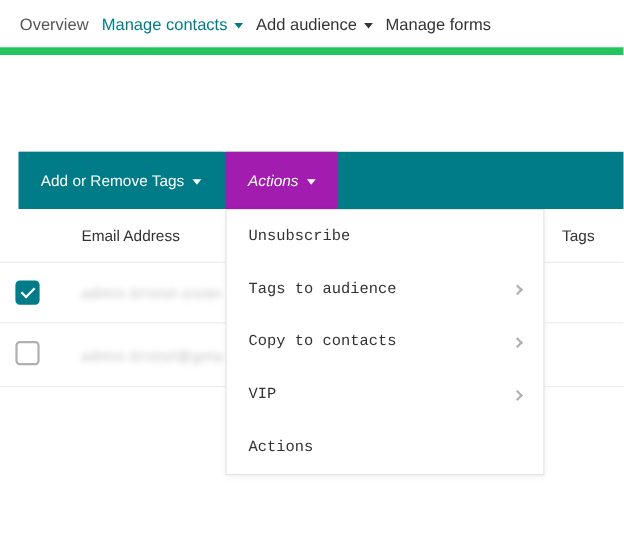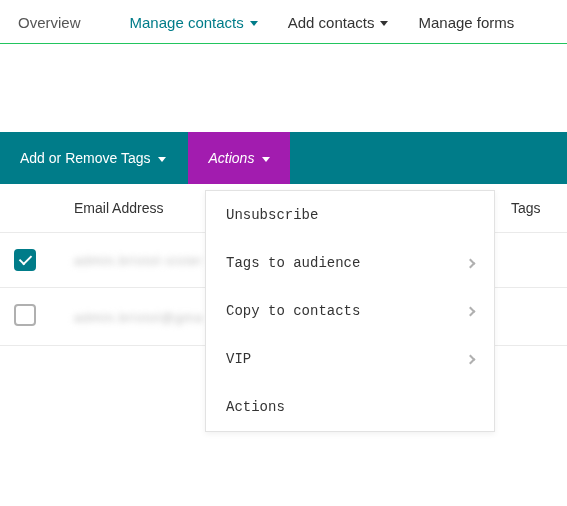--- a/index.html
+++ b/index.html
@@ -9,47 +9,48 @@
     color: #2e2e2e;
     background: #fff;
     width: 567px;
     height: 506px;
     overflow: hidden;
   }
   
   .nav {
     display: flex;
     align-items: center;
-    gap: 30px;
+    gap: 12px;
     padding: 14px 18px 12px 18px;
-    border-bottom: 1px solid #22c55e;
+    border-bottom: 7px solid #22c55e;
   }
   .nav-item {
     display: inline-flex;
     align-items: center;
     gap: 6px;
     font-size: 15px;
     color: #333;
     cursor: pointer;
   }
-  .nav-item.active { color: #007c89; font-weight: 500; margin-left: 19px; }
+  .nav-item.active { color: #007c89; font-weight: 500; }
   .nav-item:first-child { color: #555; }
   .chevron-down {
     width: 0; height: 0;
     border-left: 4px solid transparent;
     border-right: 4px solid transparent;
     border-top: 5px solid currentColor;
     margin-top: 2px;
   }
   
   .toolbar-wrap { margin-top: 88px; }
   .toolbar {
     display: flex;
     height: 52px;
     background: #007c89;
+    margin-left: 17px;
   }
   .toolbar-btn {
     display: inline-flex;
     align-items: center;
     gap: 8px;
     padding: 0 20px;
     color: #fff;
     font-size: 14px;
     font-weight: 500;
     cursor: pointer;
@@ -135,21 +136,21 @@
 
 <div class="nav">
   <div class="nav-item">
     <span>Overview</span>
   </div>
   <div class="nav-item active">
     <span>Manage contacts</span>
     <span class="chevron-down"></span>
   </div>
   <div class="nav-item">
-    <span>Add contacts</span>
+    <span>Add audience</span>
     <span class="chevron-down"></span>
   </div>
   <div class="nav-item">
     <span>Manage forms</span>
   </div>
 </div>
 
 <div class="toolbar-wrap">
   <div class="toolbar">
     <div class="toolbar-btn tags">

